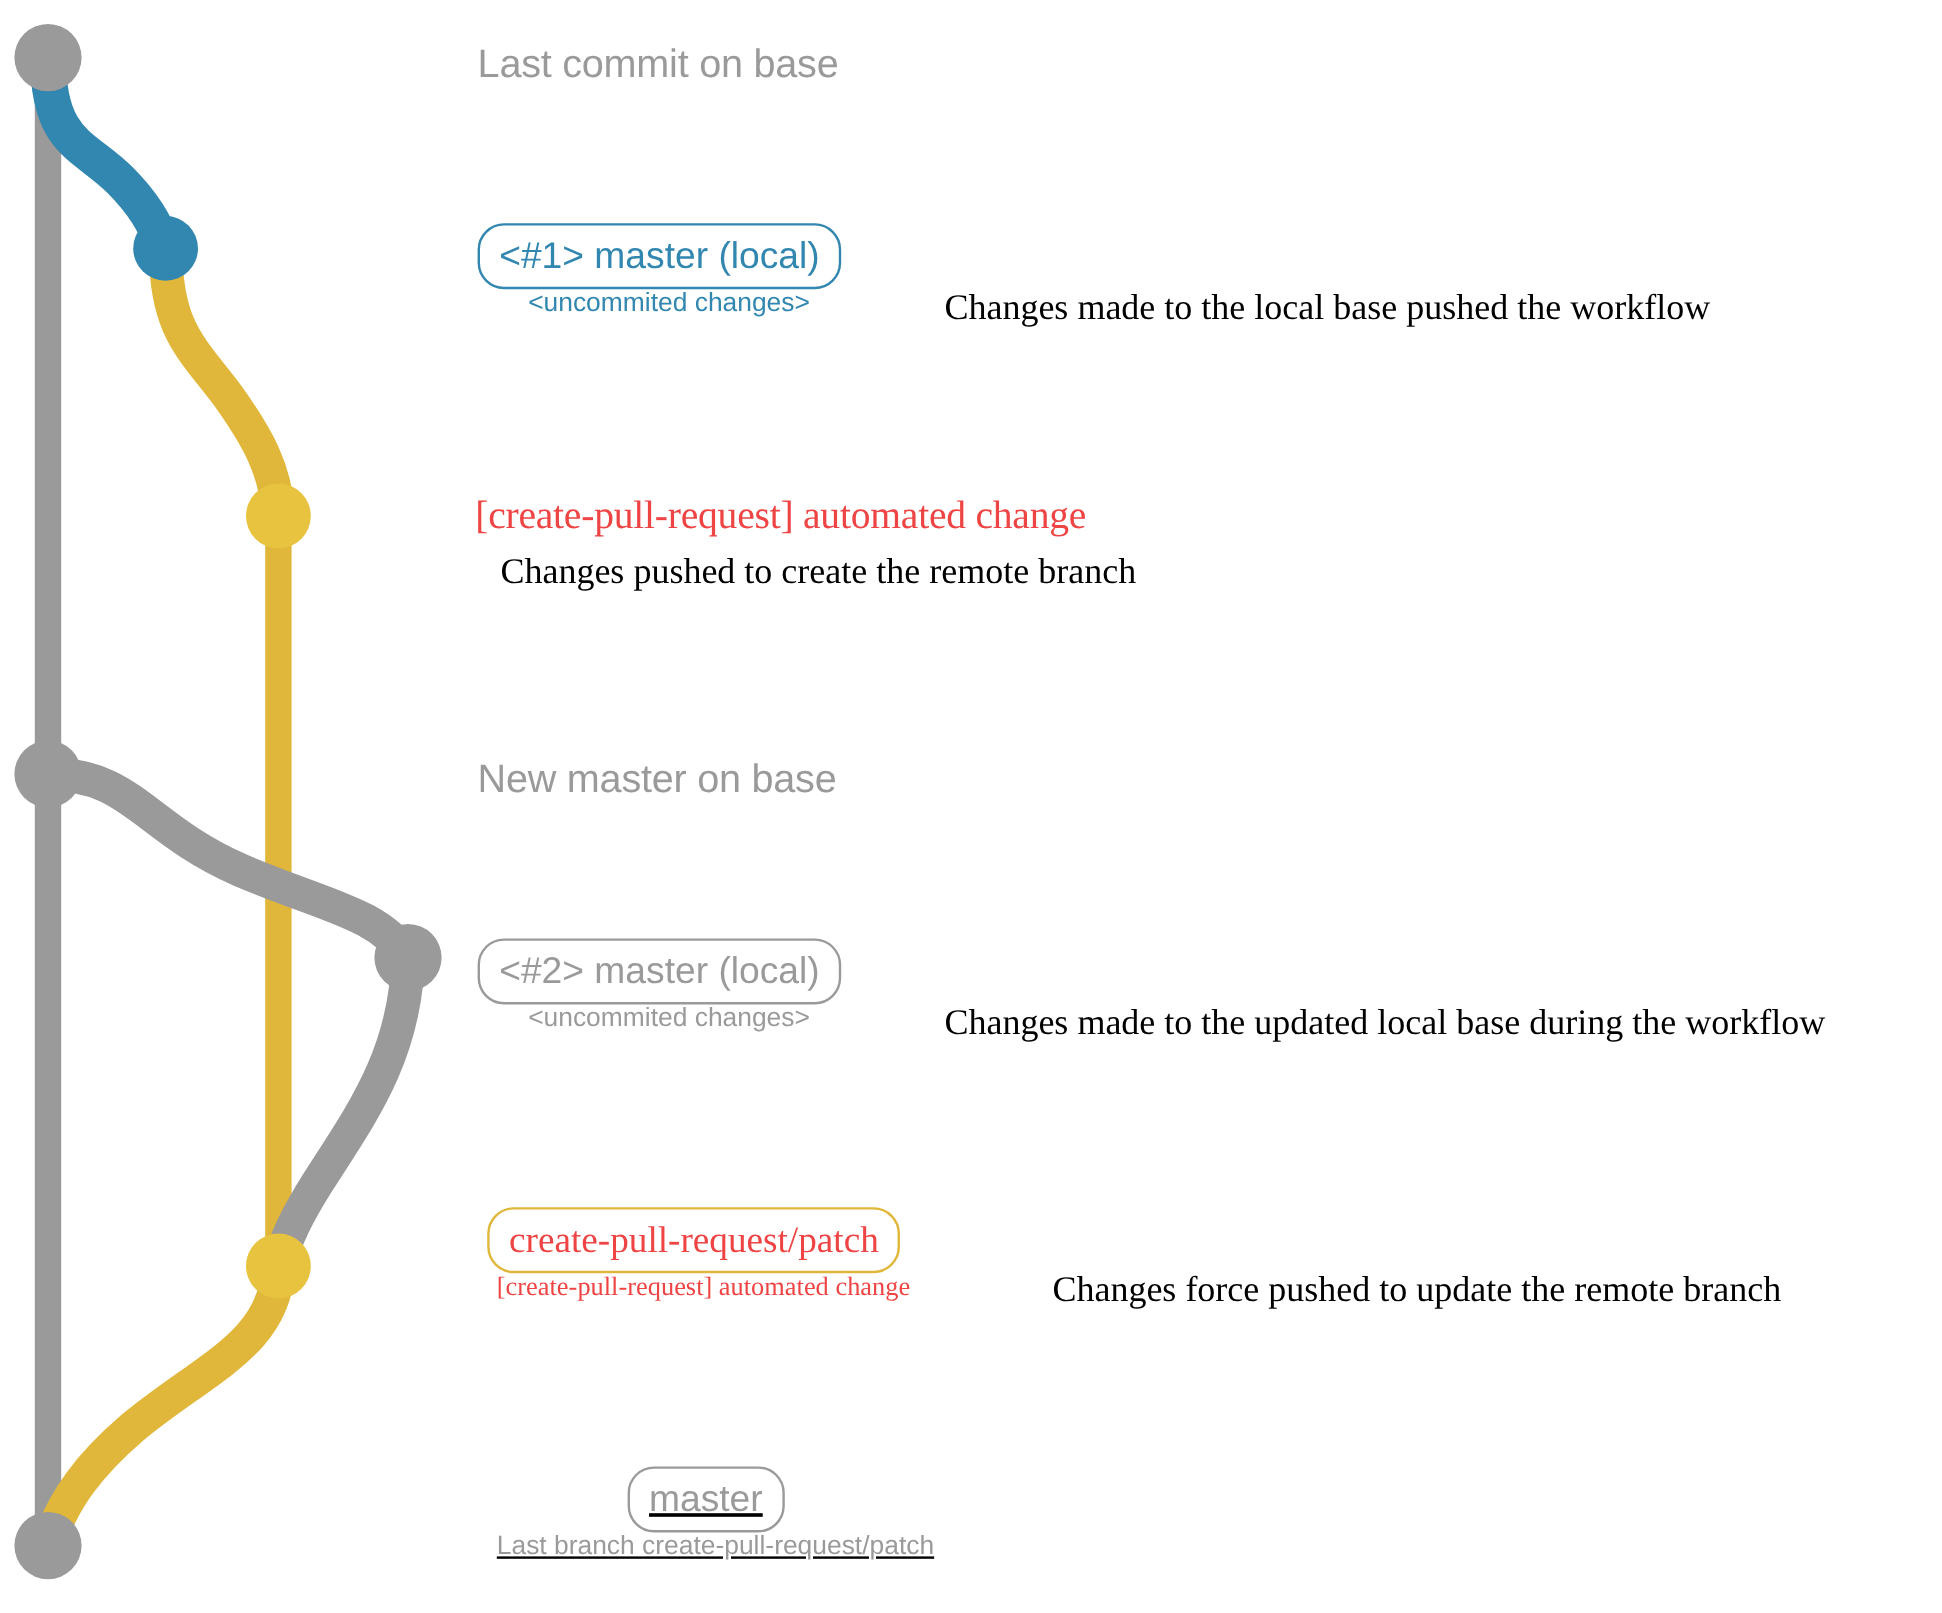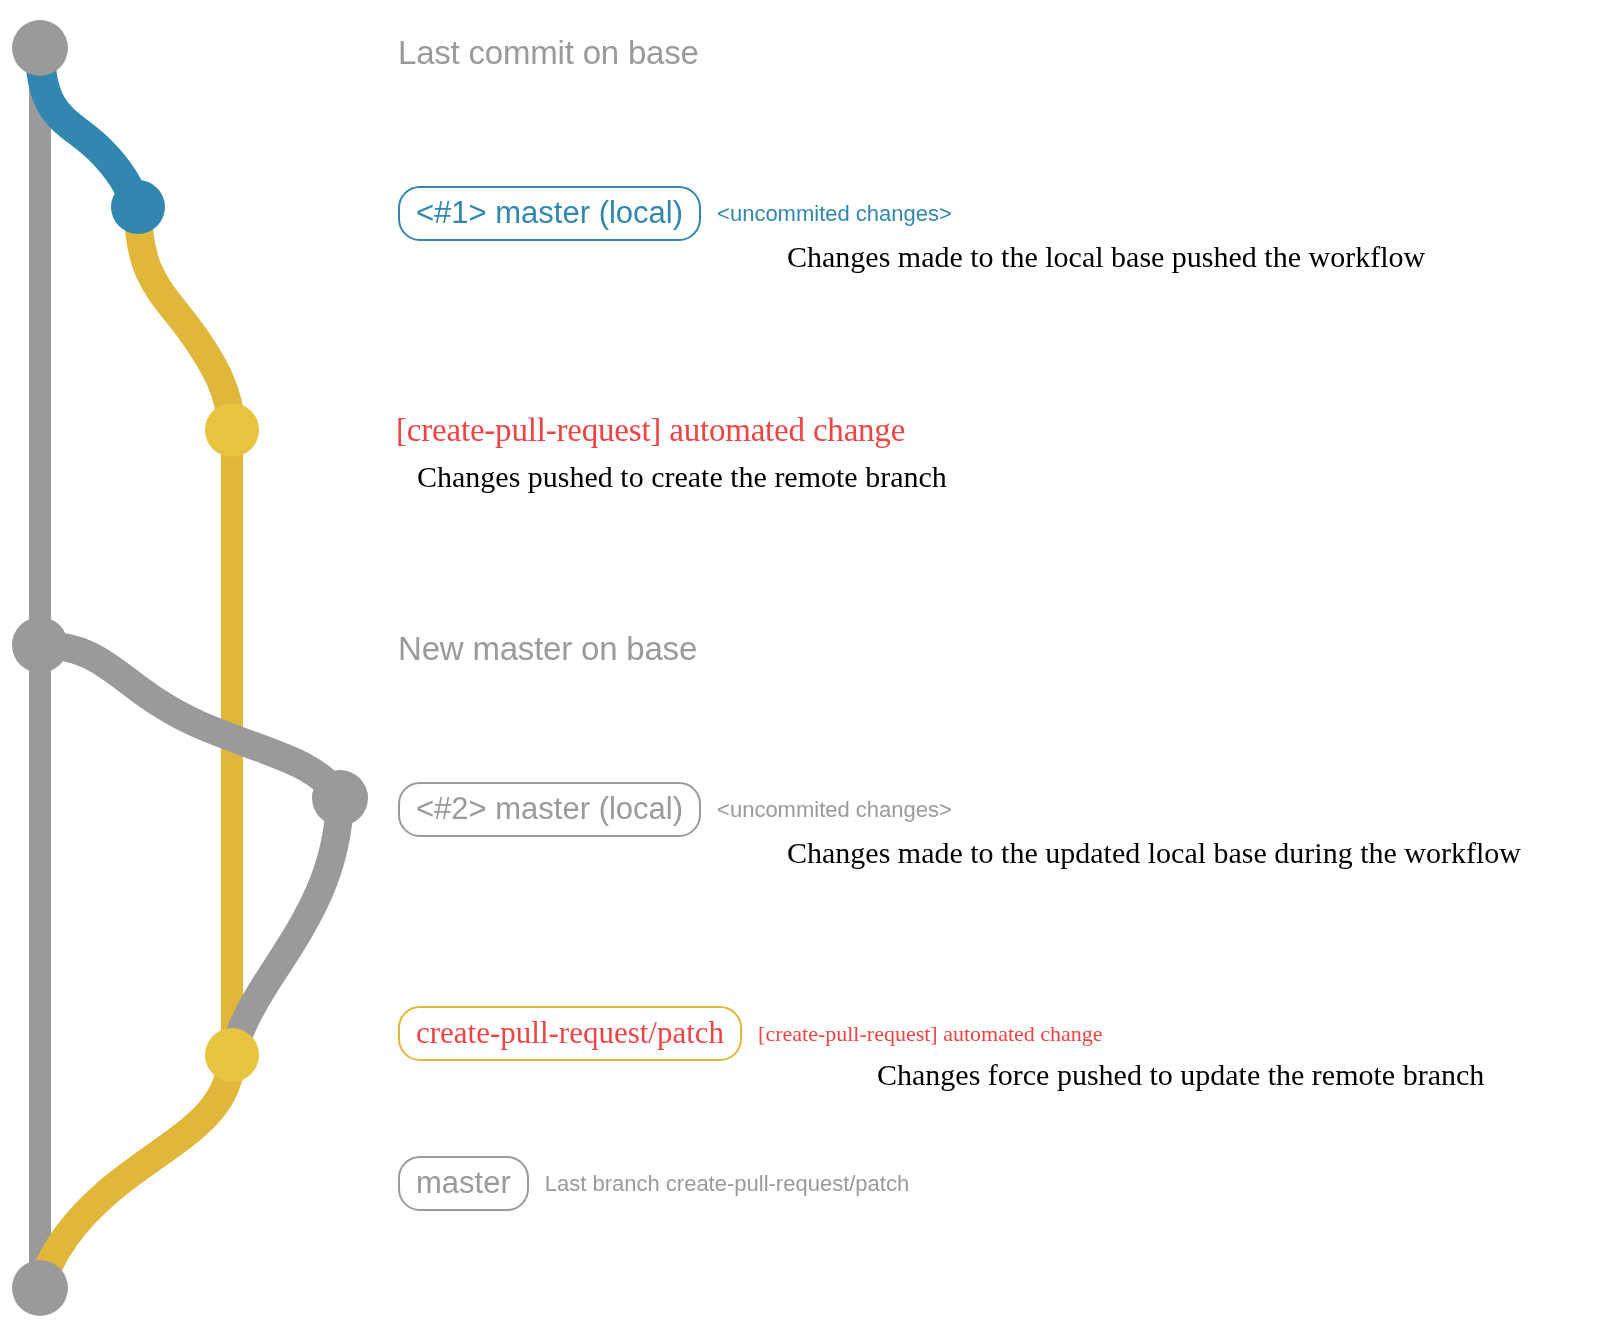--- a/index.html
+++ b/index.html
@@ -47,20 +47,21 @@
     line-height: 1;
     font-family: "Liberation Sans", sans-serif;
     background: #ffffff;
     vertical-align: middle;
   }
   .badge-row {
     position: absolute;
     display: flex;
     align-items: center;
     white-space: nowrap;
+    flex-direction: column;
   }
   .badge-caption {
     font-size: 22px;
     line-height: 1;
     margin-left: 16px;
     font-family: "Liberation Sans", sans-serif;
   }
   .desc {
     position: absolute;
     white-space: nowrap;
@@ -125,18 +126,18 @@
     <span class="badge-caption c-gray">&lt;uncommited changes&gt;</span>
   </div>
   <div class="desc" style="left:787px; top:838px;text-align:center;">Changes made to the updated local base during the workflow</div>
 
   <div class="badge-row" style="left:398px; top:1006px;">
     <span class="badge b-yellow c-yellow">create-pull-request/patch</span>
     <span class="badge-caption c-yellow">[create-pull-request] automated change</span>
   </div>
   <div class="desc" style="left:877px; top:1060px;">Changes force pushed to update the remote branch</div>
 
-  <div class="badge-row" style="left:398px; top:1156px;">
+  <div class="badge-row" style="left:398px; top:1222px;text-decoration:underline;">
     <span class="badge b-gray c-gray">master</span>
     <span class="badge-caption c-gray">Last branch create-pull-request/patch</span>
   </div>
 
 </div>
 
 </body></html>

